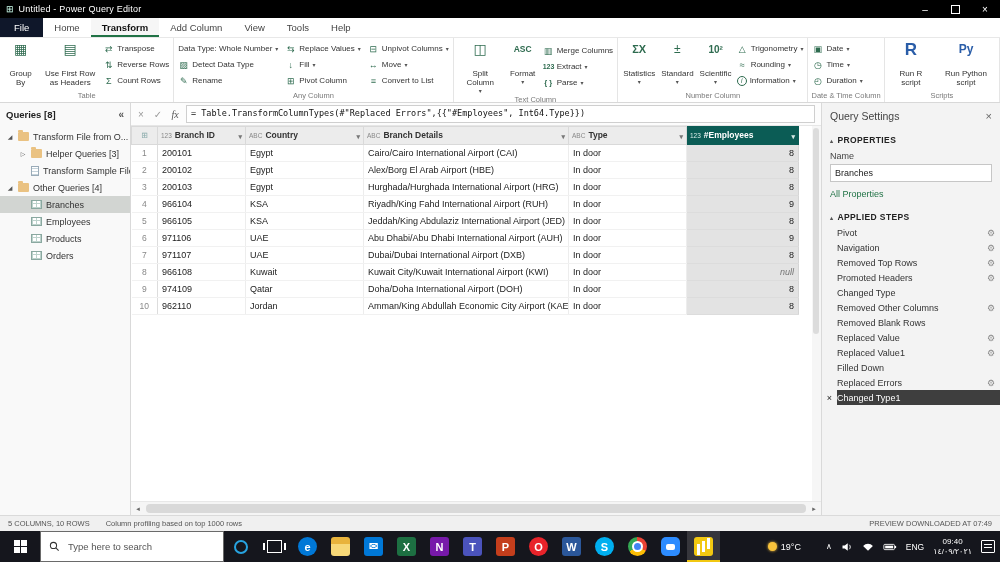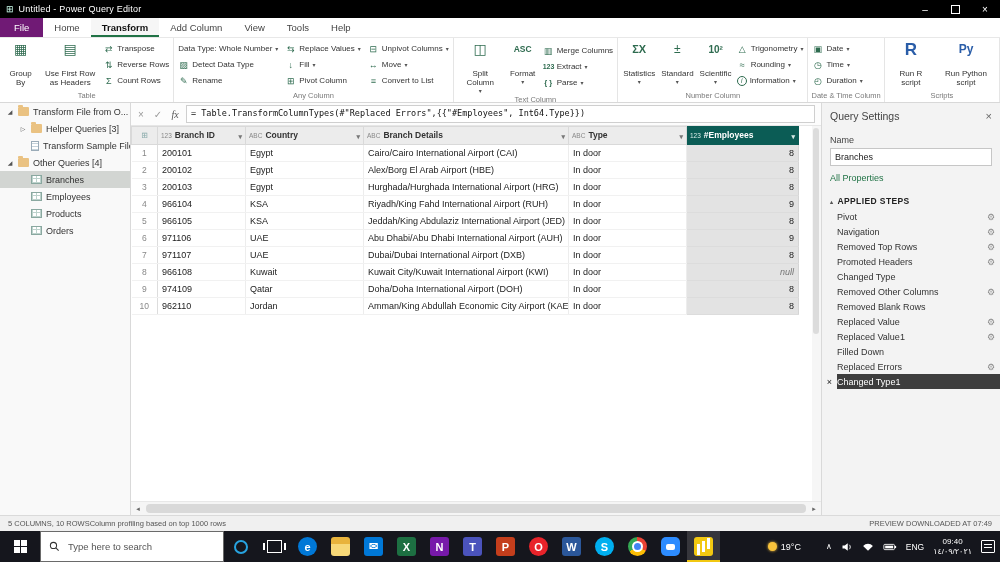--- a/index.html
+++ b/index.html
@@ -11,21 +11,21 @@
   .titlebar{flex:0 0 18px;background:#000;color:#fff;display:flex;align-items:center;padding-left:6px;font-size:9px;}
   .app-ic{color:#cfe;font-size:9px;margin-right:5px;}
   .tb-title{flex:1;letter-spacing:.2px;}
   .win-controls{display:flex;height:100%;}
   .win-controls .wc{width:30px;display:flex;align-items:center;justify-content:center;font-size:10px;color:#fff;}
   .maxglyph{width:7px;height:7px;border:1px solid #fff;display:inline-block;}
 
   
   .menubar{flex:0 0 19px;background:#fff;display:flex;align-items:stretch;border-bottom:1px solid #e8e8e8;}
   .mtab{padding:0 11px;font-size:9.5px;color:#444;display:flex;align-items:center;}
-  .mtab.file{background:#701a75;color:#fff;padding:0 14px;}
+  .mtab.file{background:#0f172a;color:#fff;padding:0 14px;}
   .mtab.active{color:#111;font-weight:bold;box-shadow:inset 0 -2px 0 #217346;background:#f6f6f6;}
 
   
   .ribbon{flex:0 0 64px;display:flex;background:#fff;border-bottom:1px solid #d8d8d8;overflow:hidden;}
   .rgroup{display:flex;flex-direction:column;border-right:1px solid #e5e5e5;padding:1px 3px 0;}
   .rrow{flex:1;display:flex;align-items:stretch;gap:2px;}
   .rgroup-label{height:12px;font-size:7.5px;color:#7a7a7a;text-align:center;line-height:12px;white-space:nowrap;}
   .rlarge{display:flex;flex-direction:column;align-items:center;padding:2px 2px 0;max-width:56px;min-width:30px;text-align:center;}
   .rlarge .ricon{font-size:14px;color:#2e6b4f;height:17px;line-height:17px;}
   .rlarge .rlabel{font-size:8px;color:#333;line-height:1.15;margin-top:11px;}
@@ -103,21 +103,21 @@
   .steps{flex:1;min-height:0;display:flex;flex-direction:column;margin-top:8px;}
   .steps-list{flex:1;overflow:hidden;}
   .step{height:15px;display:flex;align-items:center;padding-right:5px;}
   .sdel{width:15px;flex:0 0 15px;text-align:center;font-size:9px;color:#222;}
   .slabel{flex:1;white-space:nowrap;overflow:hidden;}
   .gear{font-size:9px;color:#8a8a8a;}
   .step.selected{background:linear-gradient(to right,rgba(0,0,0,0) 0 15px,#3e3e3e 15px);color:#fff;}
 
   
   .statusbar{flex:0 0 15px;background:#f0f0f0;border-top:1px solid #dadada;display:flex;align-items:center;
-             font-size:7.5px;color:#555;padding:0 8px;}
+             font-size:7.5px;color:#555;padding:0 8px;gap:16px;}
   .spacer{flex:1;}
 
   
   .taskbar{flex:0 0 31px;background:#15161d;display:flex;align-items:center;color:#fff;}
   .startbtn{width:40px;height:100%;display:flex;align-items:center;justify-content:center;}
   .winlogo{position:relative;width:13px;height:13px;}
   .winlogo::before{content:"";position:absolute;width:6px;height:6px;background:#fff;box-shadow:7px 0 0 #fff,0 7px 0 #fff,7px 7px 0 #fff;}
   .searchbox{width:184px;height:100%;background:#fff;display:flex;align-items:center;gap:6px;padding:0 8px;box-sizing:border-box;border:1px solid #6a6a6a;}
   .searchbox input{border:none;outline:none;font-size:9.5px;color:#333;flex:1;background:transparent;font-family:"Liberation Sans",sans-serif;}
   .searchbox input::placeholder{color:#555;}
@@ -350,20 +350,24 @@
             <span class="rlabel">Run Python script</span>
           </div>
         </div>
         <div class="rgroup-label">Scripts</div>
       </div>
     </div>
 
   <div class="main">
 
     <div class="queries-panel">
+      <div class="qp-header">
+        <span>Queries [8]</span>
+        <span class="collapse">«</span>
+      </div>
       <div>
           <div class="qitem" style="padding-left: 6px;">
             <span class="qexp">◢</span>
             <span class="qicon qicon-folder"></span>
             <span class="qlabel">Transform File from O...</span>
           </div>
           <div class="qitem" style="padding-left: 19px;">
             <span class="qexp">▷</span>
             <span class="qicon qicon-folder"></span>
             <span class="qlabel">Helper Queries [3]</span>
@@ -521,20 +525,24 @@
         <span class="arr">◂</span>
         <div class="hthumb"></div>
         <span class="arr">▸</span>
       </div>
     </div>
 
     <div class="settings-panel">
       <div class="sp-title-row">
         <span>Query Settings</span>
         <span class="sp-close">×</span>
+      </div>
+      <div class="sp-header">
+        <span class="tri">▴</span>
+        <span>PROPERTIES</span>
       </div>
       <div class="sp-name-label">Name</div>
       <input class="sp-name-input" value="Branches" style="">
       <div class="sp-link">All Properties</div>
 
       <div class="steps">
         <div class="sp-header">
           <span class="tri">▴</span>
           <span>APPLIED STEPS</span>
         </div>

